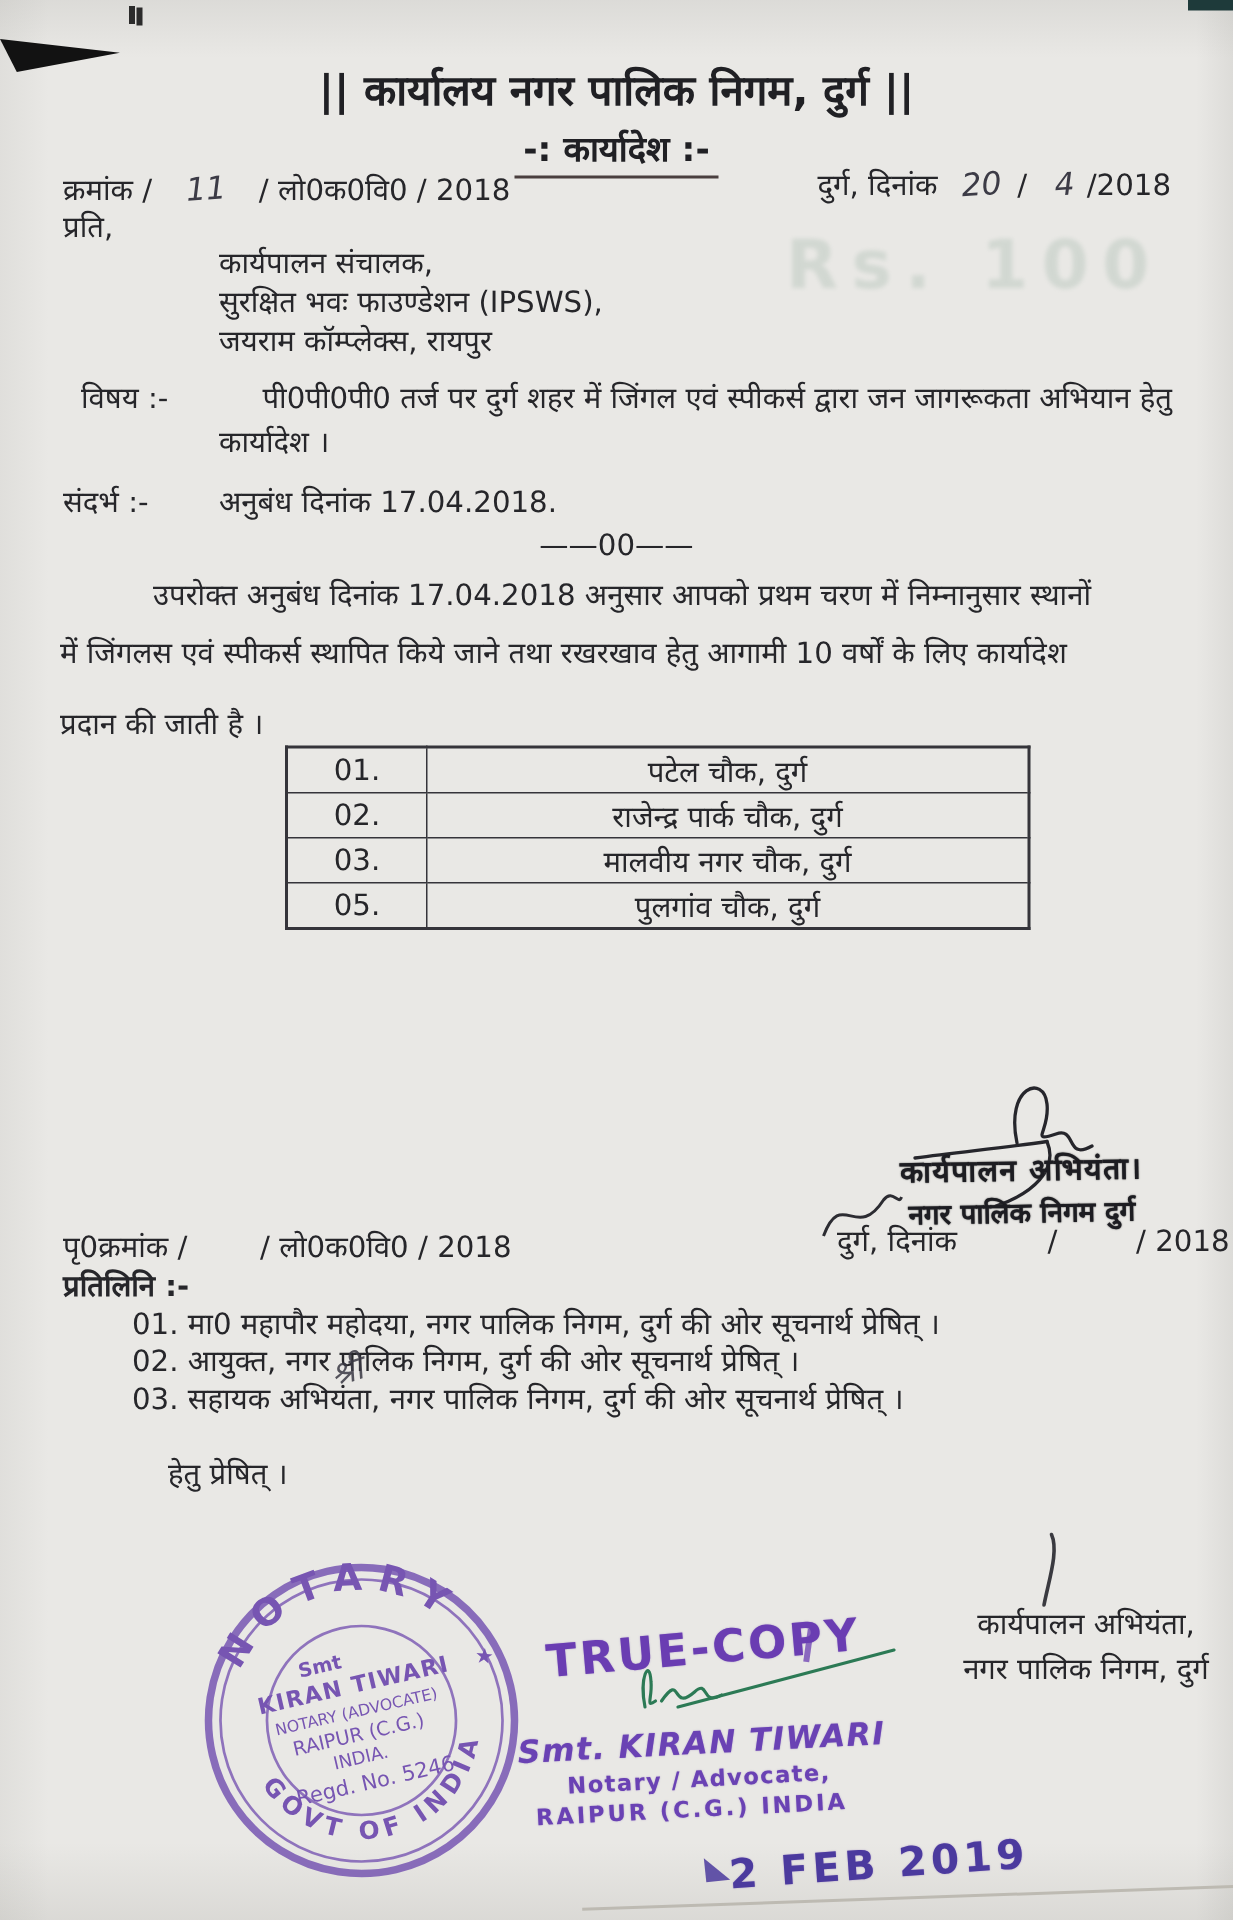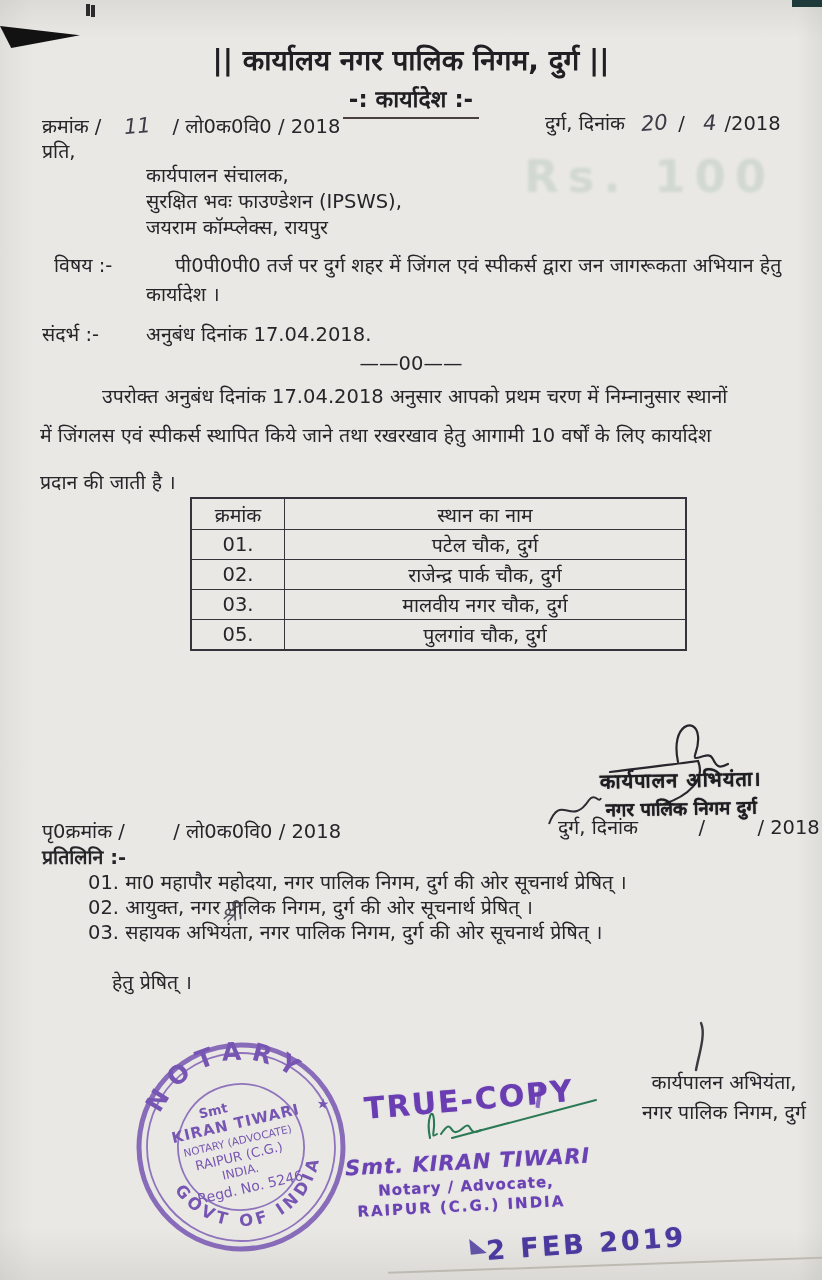--- a/index.html
+++ b/index.html
@@ -95,24 +95,20 @@
 
   <div class="abs t center" style="left:0;right:0;top:352px;">——00——</div>
 
   <div class="abs t" style="left:102px;top:385px;">उपरोक्त अनुबंध दिनांक 17.04.2018 अनुसार आपको प्रथम चरण में निम्नानुसार स्थानों</div>
   <div class="abs t" style="left:40px;top:424px;">में जिंगलस एवं स्पीकर्स स्थापित किये जाने तथा रखरखाव हेतु आगामी 10 वर्षों के लिए कार्यादेश</div>
   <div class="abs t" style="left:40px;top:440px;margin-top:31px;">प्रदान की जाती है ।</div>
 
   <div class="abs" style="left:190px;top:497px;">
     <table class="loc">
       <tbody>
-          <tr>
-        <th class="c1">क्रमांक</th>
-        <th class="c2">स्थान का नाम</th>
-      </tr>
       <tr>
         <td class="c1">01.</td>
         <td class="c2">पटेल चौक, दुर्ग</td>
       </tr>
       <tr>
         <td class="c1">02.</td>
         <td class="c2">राजेन्द्र पार्क चौक, दुर्ग</td>
       </tr>
       <tr>
         <td class="c1">03.</td>

